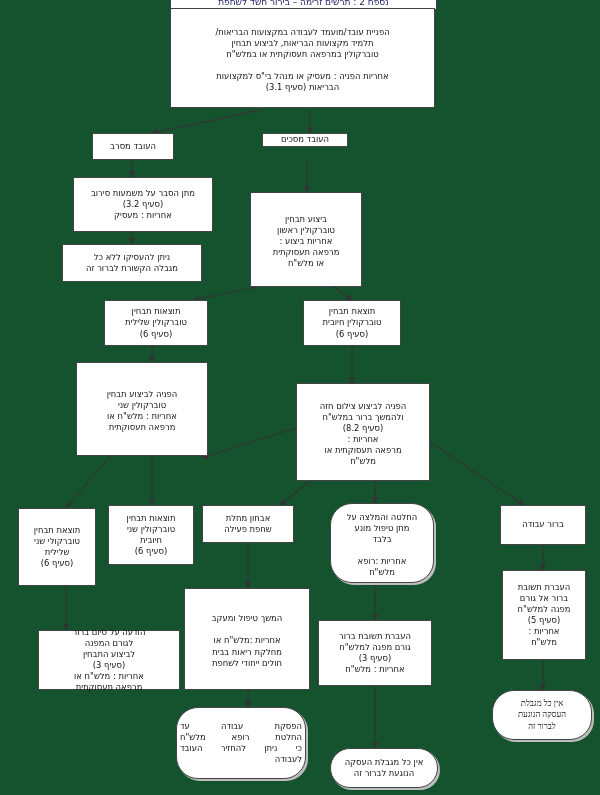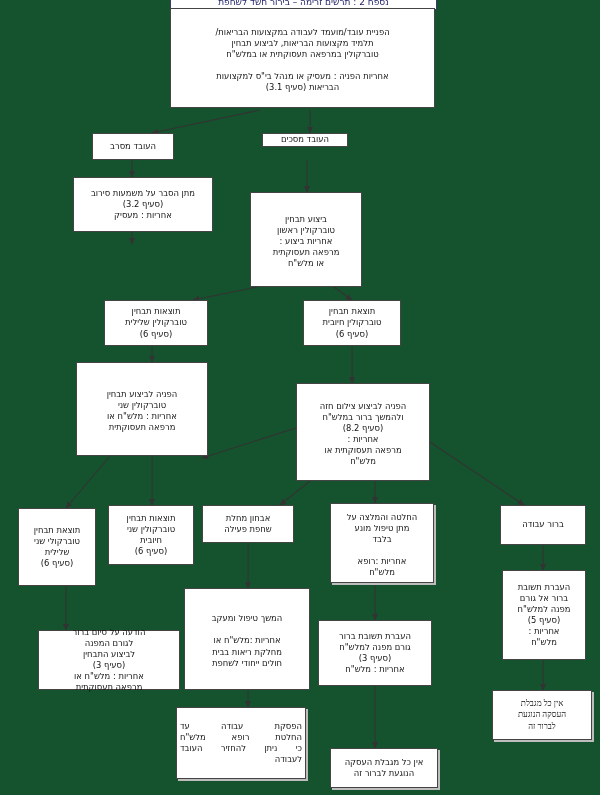--- a/index.html
+++ b/index.html
@@ -44,21 +44,21 @@
     direction: rtl;
     display: flex;
     align-items: center;
     justify-content: center;
     padding: 2px 3px;
     z-index: 3;
   }
   .node .txt { width: 100%; white-space: pre-line; }
   .node.top-align { align-items: center; padding-top: 6px; }
   .node.just { text-align: justify; text-align-last: justify; }
-  .node.shadow { box-shadow: 2px 2px 0 #bdbdbd; }
+  .node.shadow { box-shadow: 2px 2px 0 #bdbdbd; border-radius: 22px; }
   svg.wires {
     position: absolute;
     inset: 0;
     width: 600px;
     height: 795px;
     z-index: 1;
     pointer-events: none;
   }
 </style>
 </head>
@@ -116,20 +116,24 @@
   <div class="node" style="left:262px; top:133px; width:86px; height:14px;">
     <div class="txt">העובד מסכים</div>
   </div>
 
   <div class="node" style="left:46px; top:177px; width:140px; height:55px;margin-left:27px;">
     <div class="txt">מתן הסבר על משמעות סירוב
 (סעיף 3.2)
 אחריות : מעסיק</div>
   </div>
 
+  <div class="node" style="left:62px; top:244px; width:140px; height:38px;">
+    <div class="txt">ניתן להעסיקו ללא כל
+מגבלה הקשורת לברור זה</div>
+  </div>
 
   <div class="node top-align" style="left:250px; top:192px; width:112px; height:95px;">
     <div class="txt">ביצוע תבחין
 טוברקולין ראשון
 אחריות ביצוע :
 מרפאה   תעסוקתית
 או מלש"ח</div>
   </div>
 
   <div class="node" style="left:104px; top:300px; width:104px; height:46px;">

